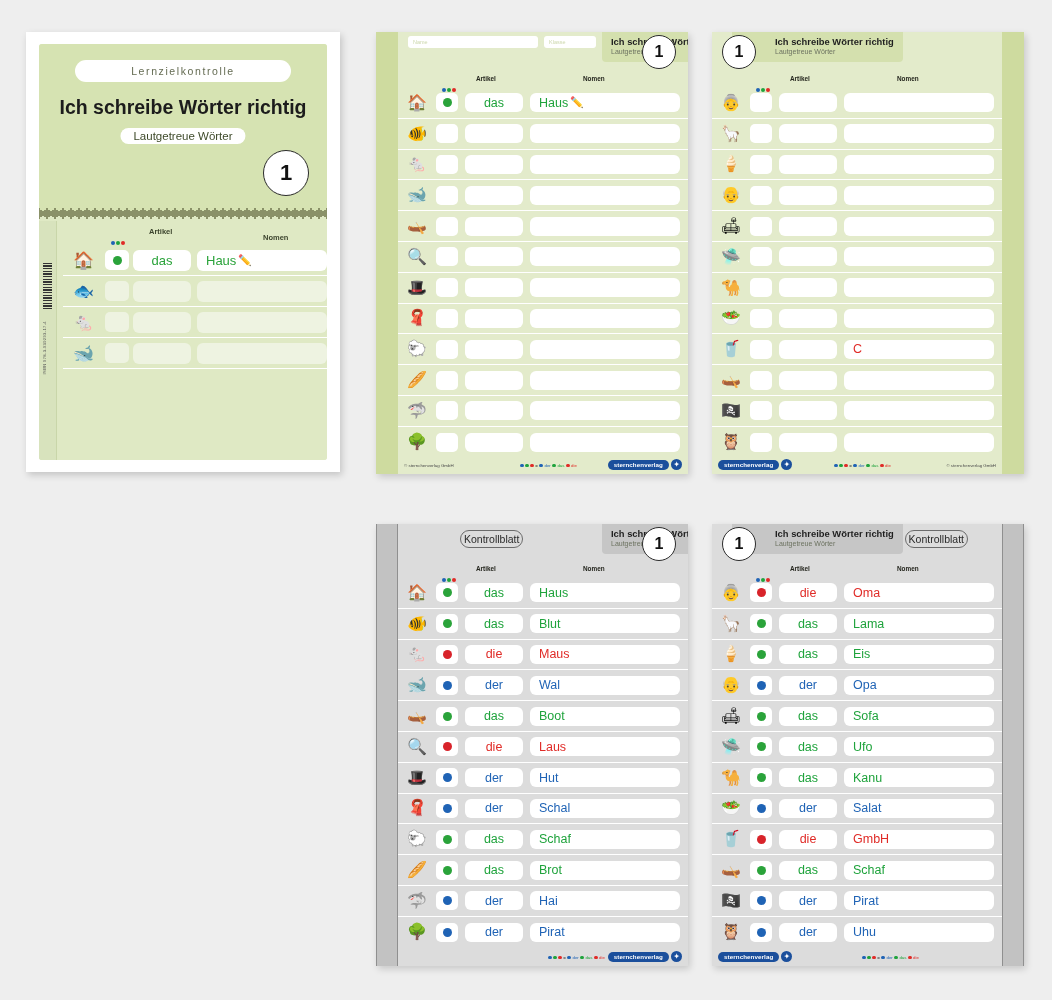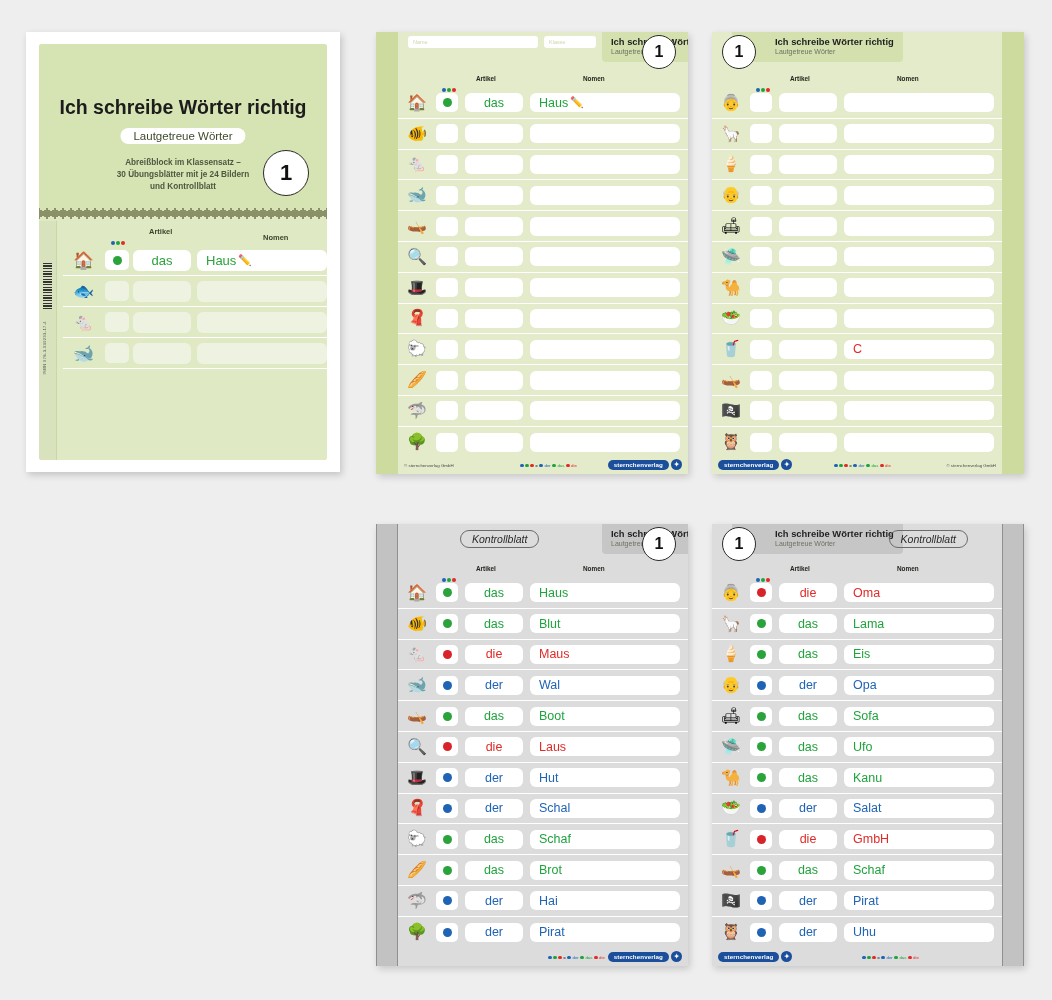--- a/index.html
+++ b/index.html
@@ -151,21 +151,21 @@
   .tab-t1 { font-size: 9.4px; font-weight: bold; color: #1f1f1f; white-space: nowrap; }
   .tab-t2 { font-size: 7px; color: #6d7361; margin-top: 1px; white-space: nowrap; }
   .ws-circle { width: 34px; height: 34px; font-size: 16px; position: absolute; top: 3px; }
 
   .namebox {
     position: absolute; top: 4px; background: #fff; border-radius: 3px;
     font-size: 5.5px; color: #cdd8ad; padding: 3px 5px;
   }
   .kb-pill {
     position: absolute; top: 6px; background: transparent; border: 1.3px solid #6b6b6b;
-    border-radius: 11px; padding: 2px 11px; font-size: 10.5px; color: #2a2a2a; font-style: italic;
+    border-radius: 11px; padding: 2px 3px; font-size: 10.5px; color: #2a2a2a;
   }
 
   .colhdr { position: absolute; height: 14px; left: 0; right: 0; }
   .colhdr .tri-dots { position: absolute; top: 4px; }
   .colhdr .lbl { position: absolute; top: 1px; font-size: 6.4px; font-weight: bold; color: #23241c; }
 
   .rows { position: absolute; left: 0; right: 0; }
   .row {
     position: relative; height: 30.8px;
     display: flex; align-items: center;
@@ -196,23 +196,23 @@
   .copyr { position: absolute; font-size: 4.4px; color: #4a4a4a; }
   #p1-logo, #p2-logo, #p3-logo, #p4-logo { position: absolute; }
 </style>
 </head>
 <body>
 
 <div class="sheet" id="cover">
   <div id="cover-inner">
 
     <div class="cover-top">
+      <div class="lzk-pill">Lernzielkontrolle</div>
       <div class="cover-h1">Ich schreibe Wörter richtig</div>
       <div class="lg-pill">Lautgetreue Wörter</div>
-      <div class="cover-sub" id="cover-desc">Abreißblock im Klassensatz –<br>30 Übungsblätter mit je 24 Bildern<br>und Kontrollblatt</div>
       <div class="circle-num" id="cover-circle">1</div>
     </div>
 
     <div class="torn"></div>
 
     <div class="cover-body">
       <div class="spine-strip">
         <div class="barcode"></div>
         <div class="isbn-vert">ISBN 978-3-939293-17-4</div>
       </div>

